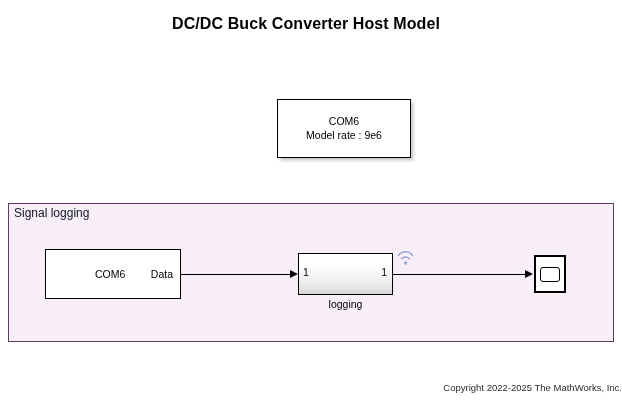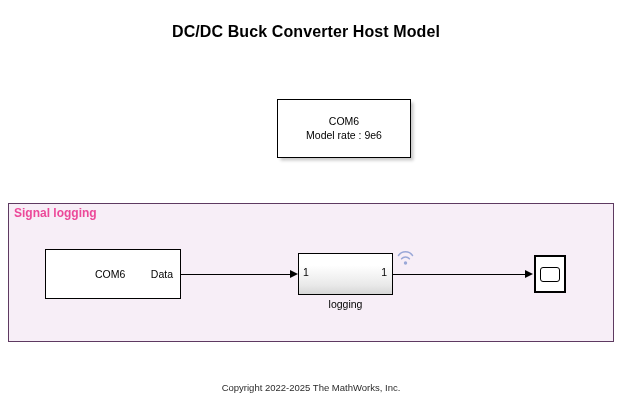--- a/index.html
+++ b/index.html
@@ -20,21 +20,20 @@
   #model-title {
     position: absolute;
     left: 0;
     top: 15px;
     width: 612px;
     text-align: center;
     font-size: 16px;
     font-weight: bold;
     color: #000000;
     letter-spacing: 0.1px;
-    margin-top: 8px;
   }
 
   
   #config-block {
     position: absolute;
     left: 277px;
     top: 99px;
     width: 134px;
     height: 59px;
     background: #ffffff;
@@ -62,22 +61,22 @@
     height: 139px;
     background: #F7EEF7;
     border: 1.3px solid #5E3A61;
     box-sizing: border-box;
   }
   #signal-logging-label {
     position: absolute;
     left: 14px;
     top: 206px;
     font-size: 12px;
-    font-weight: bold;
-    color: #ec4899;
+    font-weight: normal;
+    color: #0f172a;
     white-space: nowrap;
   }
 
   
   #serial-receive-block {
     position: absolute;
     left: 45px;
     top: 249px;
     width: 136px;
     height: 50px;
@@ -183,21 +182,21 @@
     border-bottom: 4.5px solid transparent;
     border-left: 8px solid #000000;
   }
 
   
   #copyright {
     position: absolute;
     left: 0;
     top: 382px;
     width: 622px;
-    text-align: center;
+    text-align: right;
     font-size: 9.5px;
     color: #2b2b2b;
   }
 </style>
 </head>
 <body>
 
 <div id="canvas">
 
   <div id="model-title">DC/DC Buck Converter Host Model</div>

